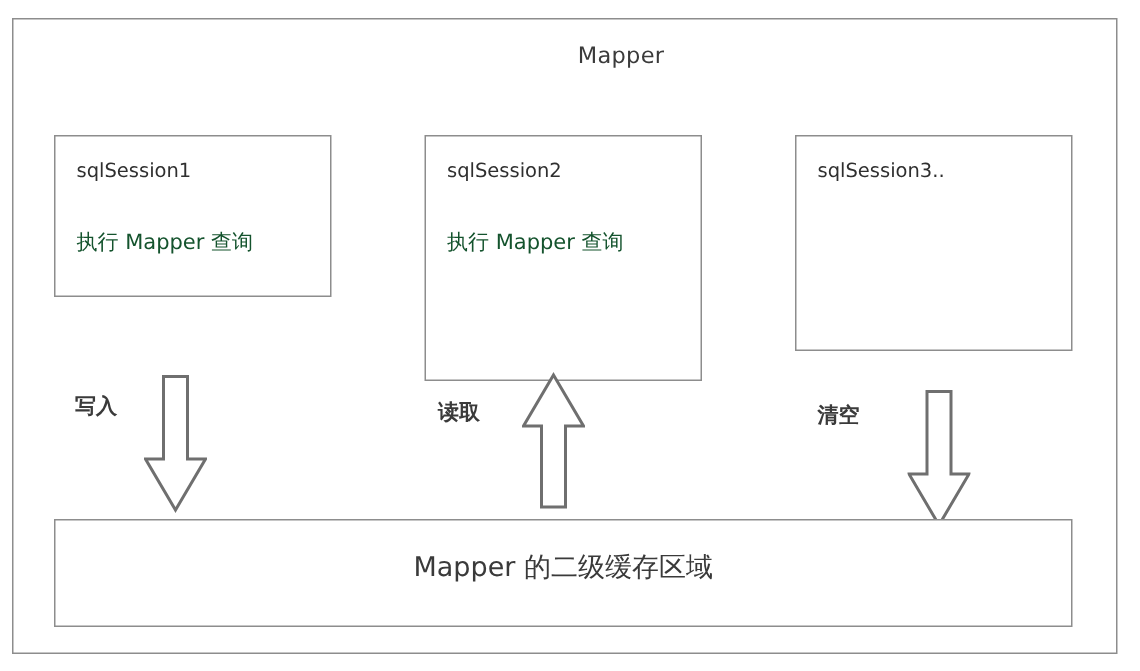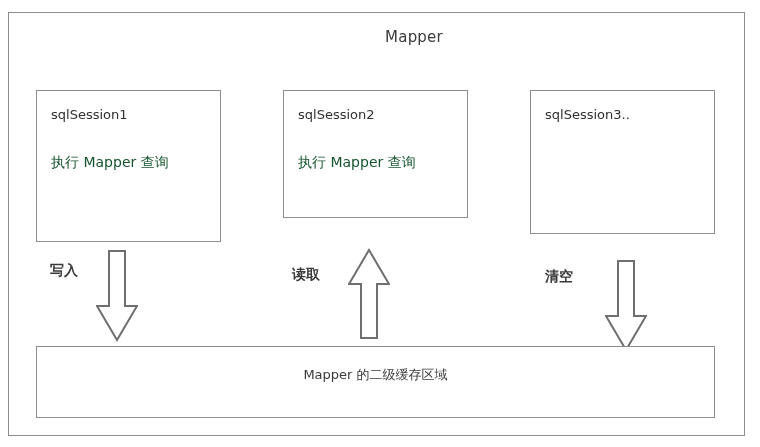--- a/index.html
+++ b/index.html
@@ -46,22 +46,22 @@
     margin-left: 34px;
   }
 
   
   .session-box {
     position: absolute;
     border: 1px solid #8d8d8d;
     box-sizing: border-box;
     background: #ffffff;
   }
-  .session-box.s1 { left: 36px;  top: 90px; width: 185px; height: 152px; }
-  .session-box.s2 { left: 283px; top: 90px; width: 185px; height: 128px; }
+  .session-box.s1 { left: 36px;  top: 90px; width: 185px; height: 108px; }
+  .session-box.s2 { left: 283px; top: 90px; width: 185px; height: 164px; }
   .session-box.s3 { left: 530px; top: 90px; width: 185px; height: 144px; }
 
   .session-name {
     position: absolute;
     left: 14px;
     top: 16px;
     font-size: 13px;
     color: #2f2f2f;
     white-space: nowrap;
   }
@@ -113,21 +113,21 @@
     border: 1px solid #8d8d8d;
     box-sizing: border-box;
     background: #ffffff;
   }
   .cache-label {
     position: absolute;
     left: 0;
     top: 19px;
     width: 100%;
     text-align: center;
-    font-size: 13px;
+    font-size: 18px;
     color: #3a3a3a;
   }
 </style>
 </head>
 <body>
 
 <div id="diagram-root">
 
   <div class="outer-frame"></div>
 

